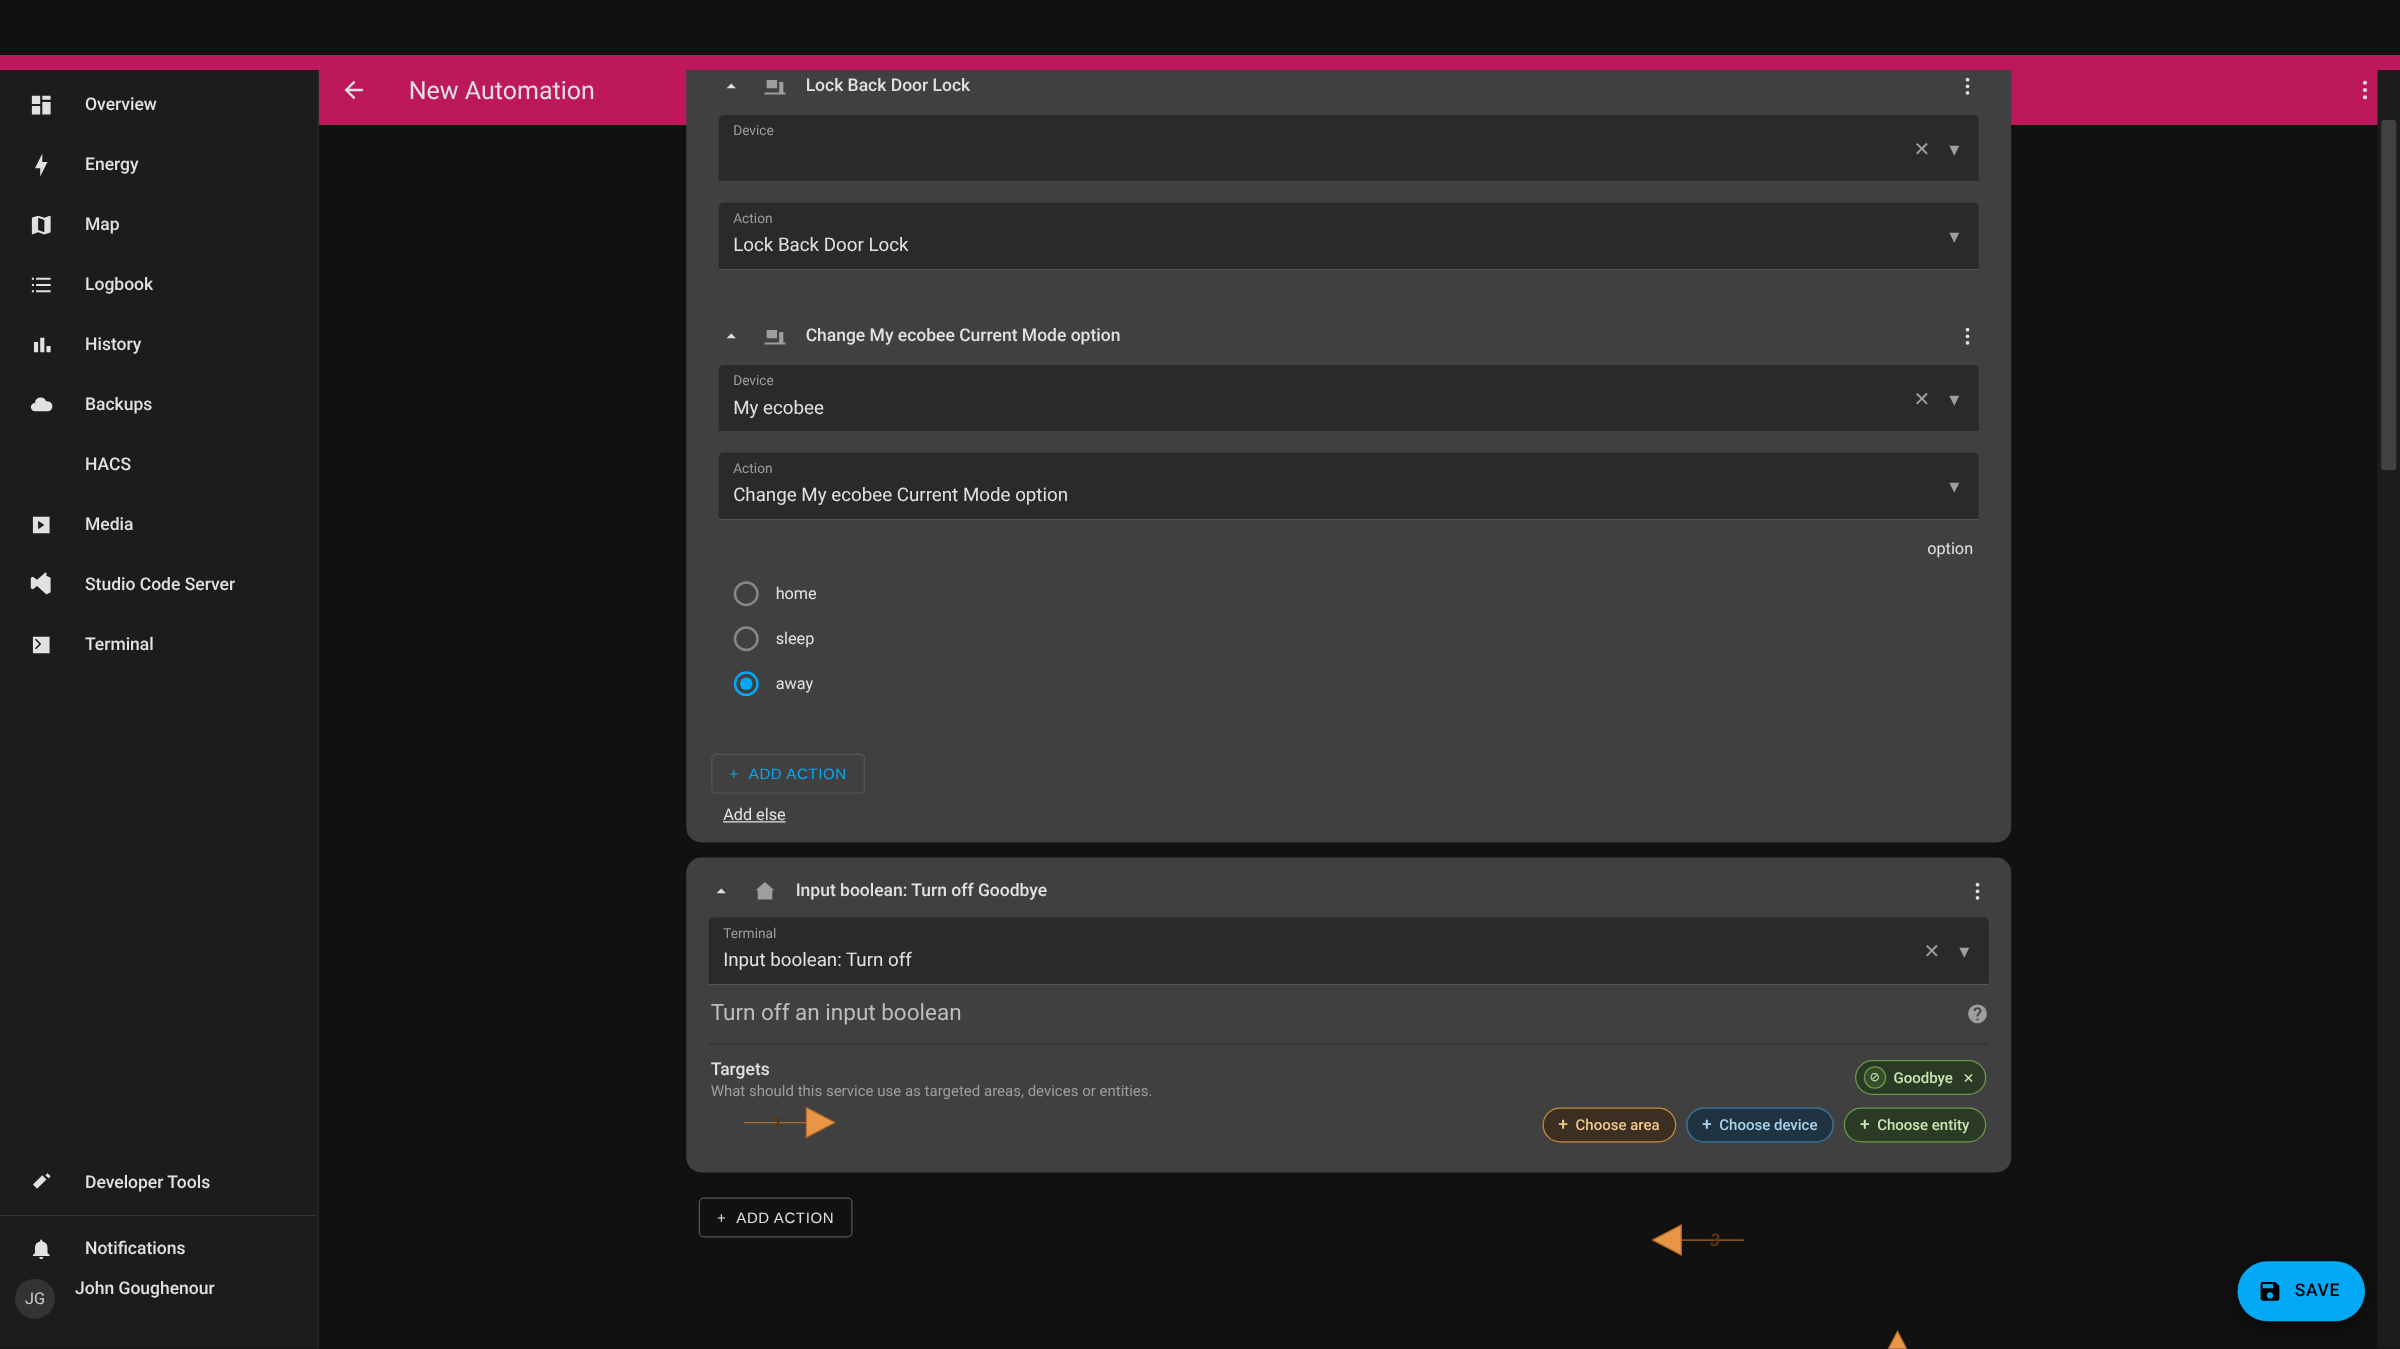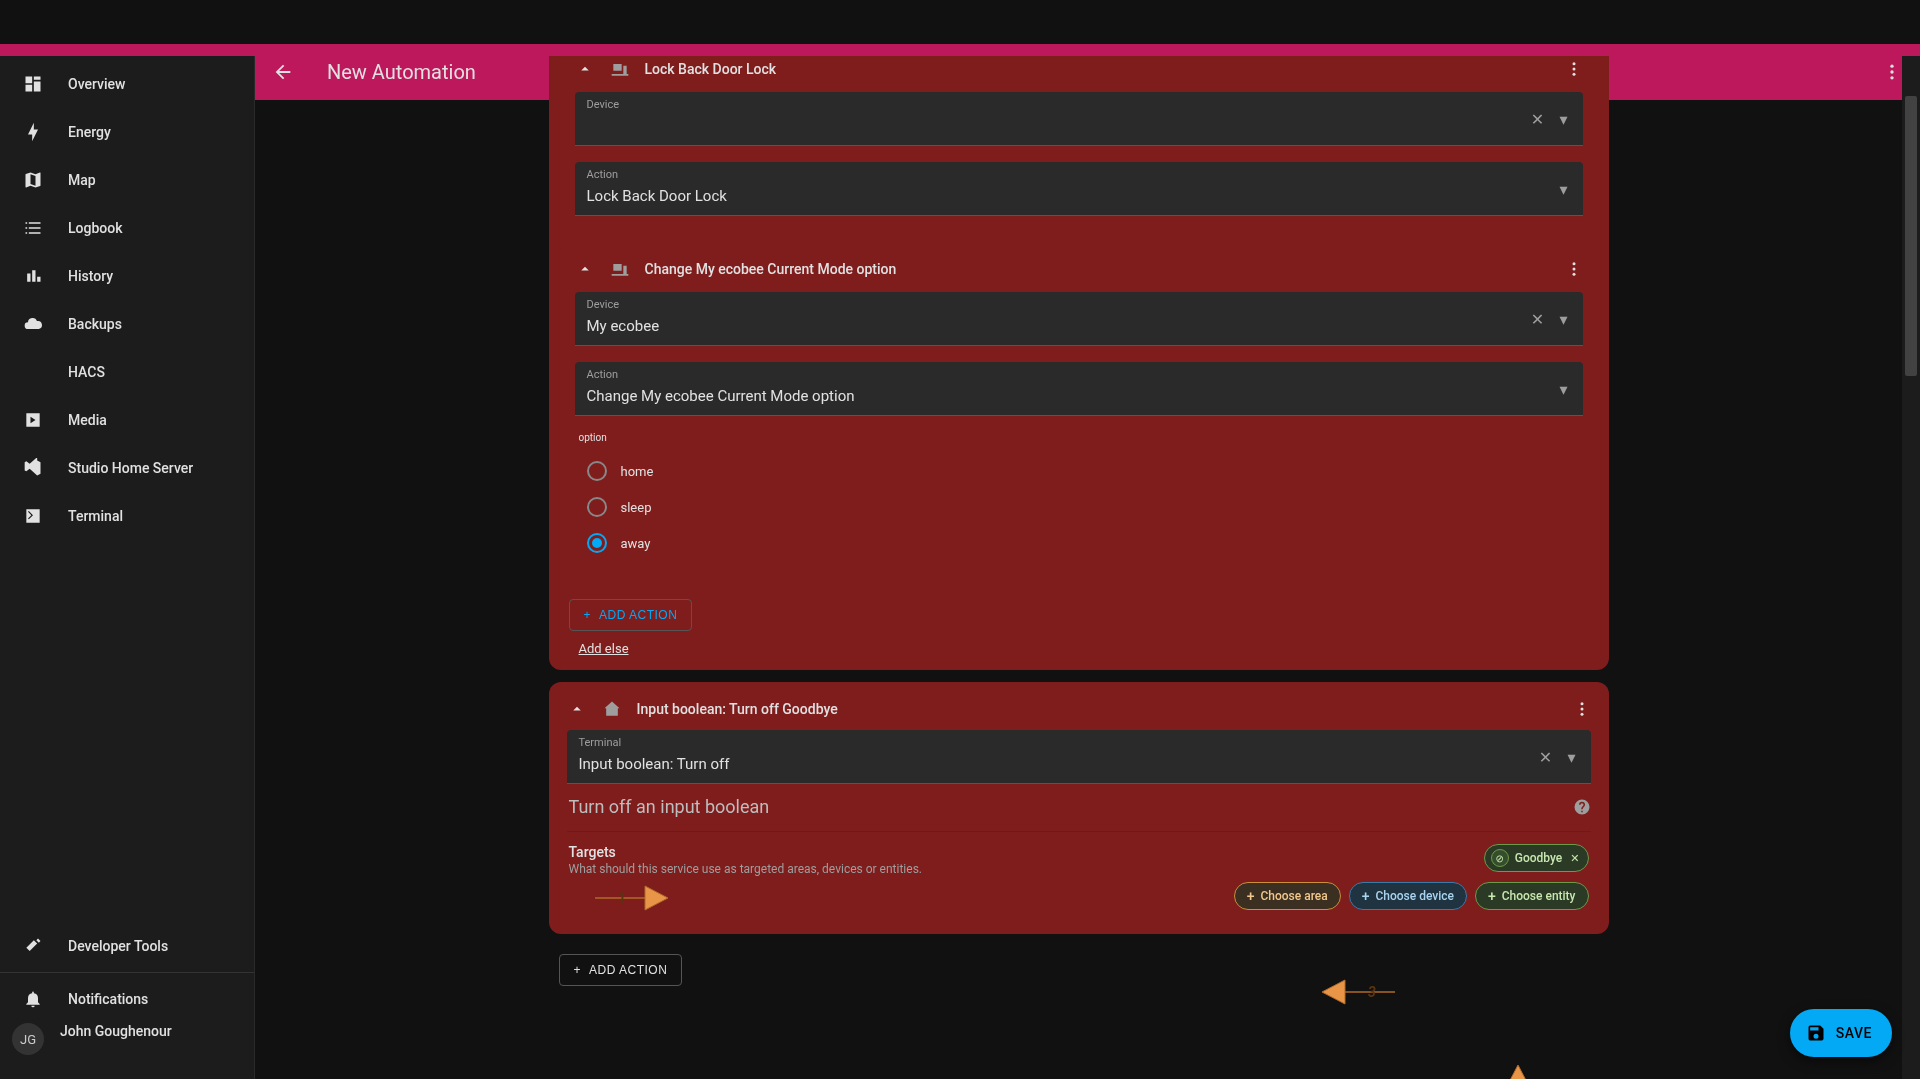--- a/index.html
+++ b/index.html
@@ -68,21 +68,21 @@
       overflow-y: auto;
       overflow-x: hidden;
       padding-bottom: 60px;
     }
     .scroller-track {
       position:absolute; right:0; top:56px; bottom:0; width:18px; background:#1c1c1c;
     }
     .scroller-thumb { position:absolute; right:3px; width:12px; background:#424242; border-radius:2px; top:200px; height:200px;}
 
     .card {
-      background: #7f1d1d;
+      background: #404040;
       border-radius: 12px;
       margin: 12px auto;
       width: 1040px;
       overflow: visible;
     }
     .card.outer { width: 1060px; padding: 10px; }
     .card-header {
       display: flex; align-items: center; gap: 14px;
       padding: 12px 16px;
     }
@@ -100,21 +100,21 @@
       height: 54px;
       padding: 6px 40px 4px 12px;
       margin-bottom: 16px;
     }
     .input-label { font-size: 11px; color: #9e9e9e; line-height:14px;}
     .input-value { font-size: 15px; color:#e1e1e1; line-height:24px; margin-top:2px;}
     .field-icons { position:absolute; right:10px; top:50%; transform:translateY(-50%); display:flex; gap:8px; color:#9e9e9e;}
     .field-icons span { cursor:pointer; width:18px; display:flex; justify-content:center;}
 
     .option-group { padding: 0 4px 4px 4px; }
-    .opt-label { font-size: 10px; color:#e1e1e1; margin-bottom:10px;}
+    .opt-label { font-size: 13px; color:#e1e1e1; margin-bottom:10px;text-align:right;}
     .radio-row { display:flex; align-items:center; gap:14px; height:36px; padding-left:8px; cursor:pointer; }
     .radio { width:20px; height:20px; border:2px solid #888; border-radius:50%; display:flex; align-items:center; justify-content:center;}
     .radio.selected { border-color:#03a9f4; }
     .radio.selected::after { content:''; width:10px; height:10px; background:#03a9f4; border-radius:50%;}
     .radio-text { font-size:13px; }
 
     .btn-outline {
       display:inline-flex; align-items:center; gap:8px;
       border:1px solid #555; border-radius:4px;
       padding: 8px 14px; font-size:12px; font-weight:500;
@@ -256,21 +256,21 @@
           </svg>
         </span>
       <span>Media</span>
     </div>
     <div class="nav-item">
       <span class="icon">
           <svg width="20" height="20" viewBox="0 0 24 24" fill="currentColor">
             <path d="M17 3l4 2v14l-4 2-9-8-4 3-2-1V5l2-1 4 3 9-8v4z"></path>
           </svg>
         </span>
-      <span>Studio Home Server</span>
+      <span>Studio Code Server</span>
     </div>
     <div class="nav-item">
       <span class="icon">
           <svg width="20" height="20" viewBox="0 0 24 24" fill="currentColor">
             <path d="M4 4h16v16H4V4m2 3l4 4-4 4 1 1 5-5-5-5-1 1m6 8h6v2h-6v-2z"></path>
           </svg>
         </span>
       <span>Terminal</span>
     </div>
   </div>

